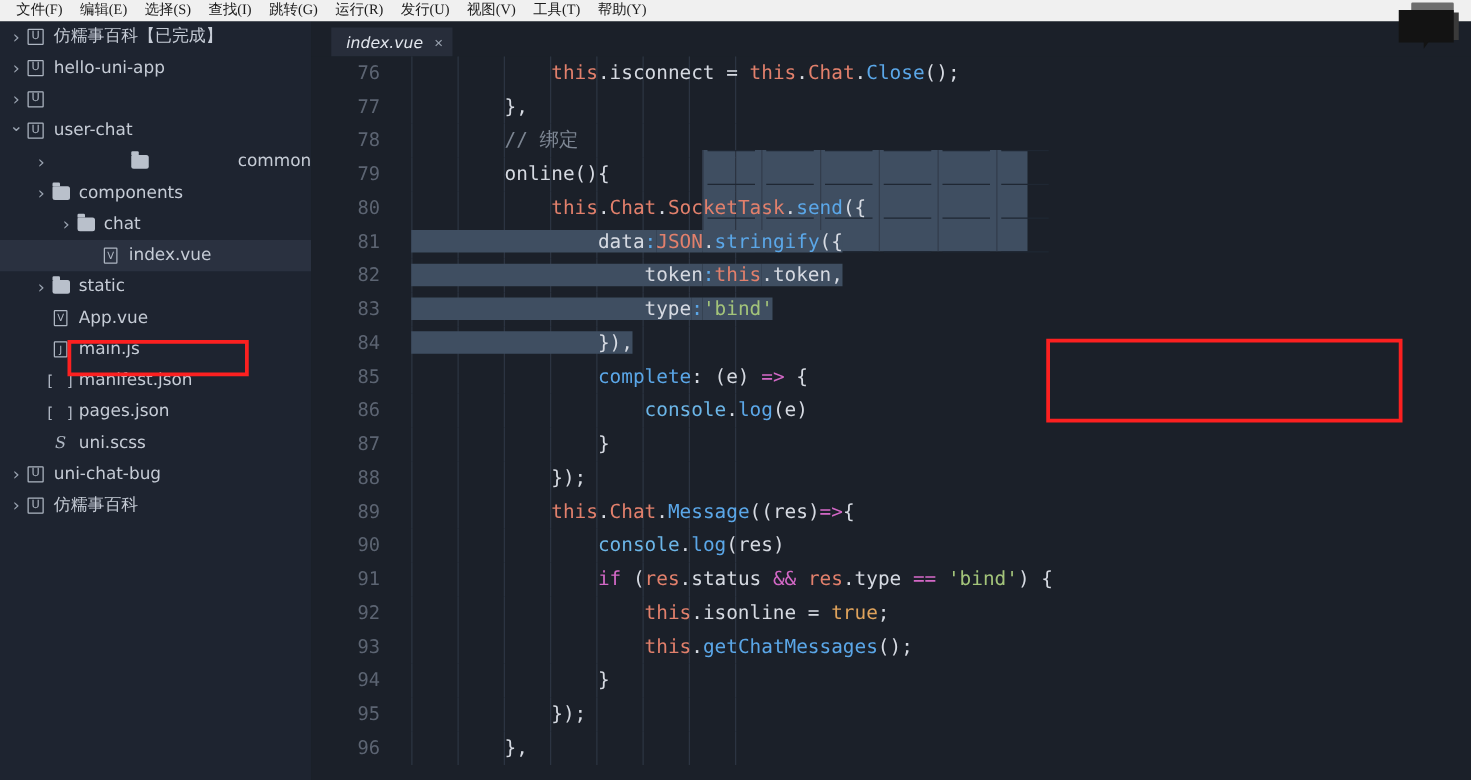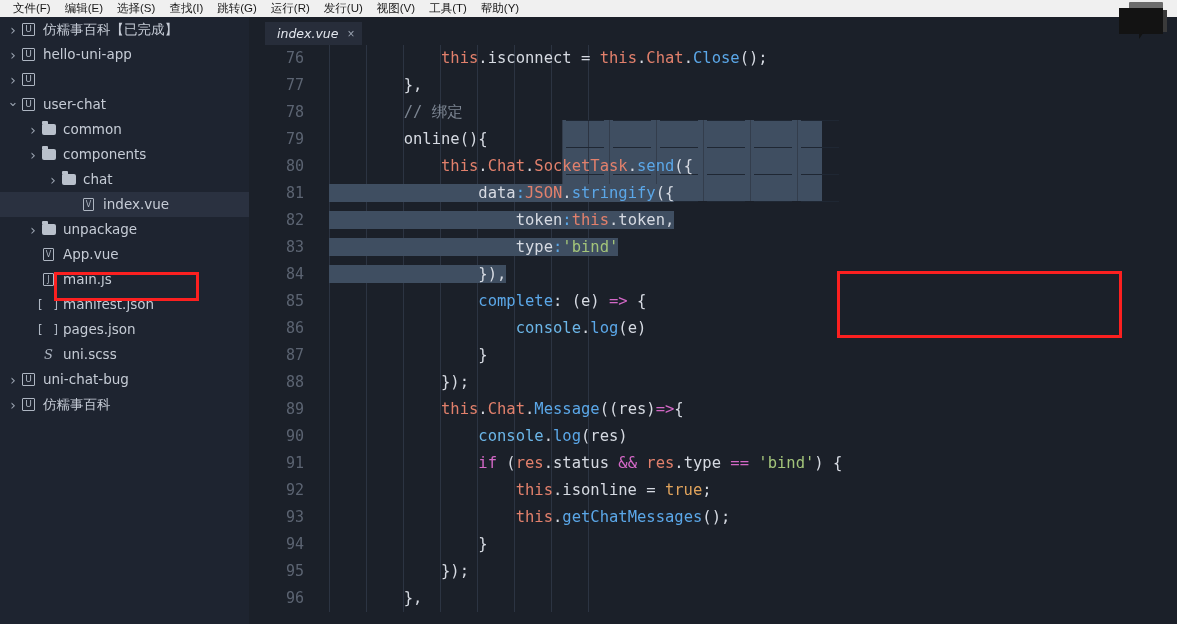--- a/index.html
+++ b/index.html
@@ -19,21 +19,21 @@
     display: flex; align-items: center;
     padding-left: 6px;
     z-index: 30;
   }
   .menu-item {
     font-size: 11.5px;
     color: #1a1a1a;
     padding: 0 7px;
     line-height: 17px;
     white-space: nowrap;
-    font-family: Liberation Sans, sans-serif;
+    font-family: Liberation Serif, serif;
   }
 
   
   .win-ctrl {
     position: absolute; top: 0; right: 4px;
     width: 58px; height: 40px;
     z-index: 40;
   }
   .win-ctrl .blob1 {
     position: absolute; left: 14px; top: 2px;
@@ -300,21 +300,21 @@
             <span class="ico-uni">U</span>
           </span>
         </div>
         <div class="tree-row" style="padding-left: 6px;">
           <span class="arrow open"></span>
           <span class="ico">
             <span class="ico-uni">U</span>
           </span>
           <span class="tree-label">user-chat</span>
         </div>
-        <div class="tree-row" style="padding-left: 26px;">
+        <div class="tree-row" style="padding-left: 26px; justify-content: space-between;">
           <span class="arrow closed"></span>
           <span class="ico">
             <span class="ico-folder"></span>
           </span>
           <span class="tree-label">common</span>
         </div>
         <div class="tree-row" style="padding-left: 26px;">
           <span class="arrow closed"></span>
           <span class="ico">
             <span class="ico-folder"></span>
@@ -333,21 +333,21 @@
           <span class="ico">
             <span class="ico-vue">V</span>
           </span>
           <span class="tree-label">index.vue</span>
         </div>
         <div class="tree-row" style="padding-left: 26px;">
           <span class="arrow closed"></span>
           <span class="ico">
             <span class="ico-folder"></span>
           </span>
-          <span class="tree-label">unpackage</span>
+          <span class="tree-label">static</span>
         </div>
         <div class="tree-row" style="padding-left: 26px;">
           <span class="arrow none"></span>
           <span class="ico">
             <span class="ico-vue">V</span>
           </span>
           <span class="tree-label">App.vue</span>
         </div>
         <div class="tree-row" style="padding-left: 26px;">
           <span class="arrow none"></span>

